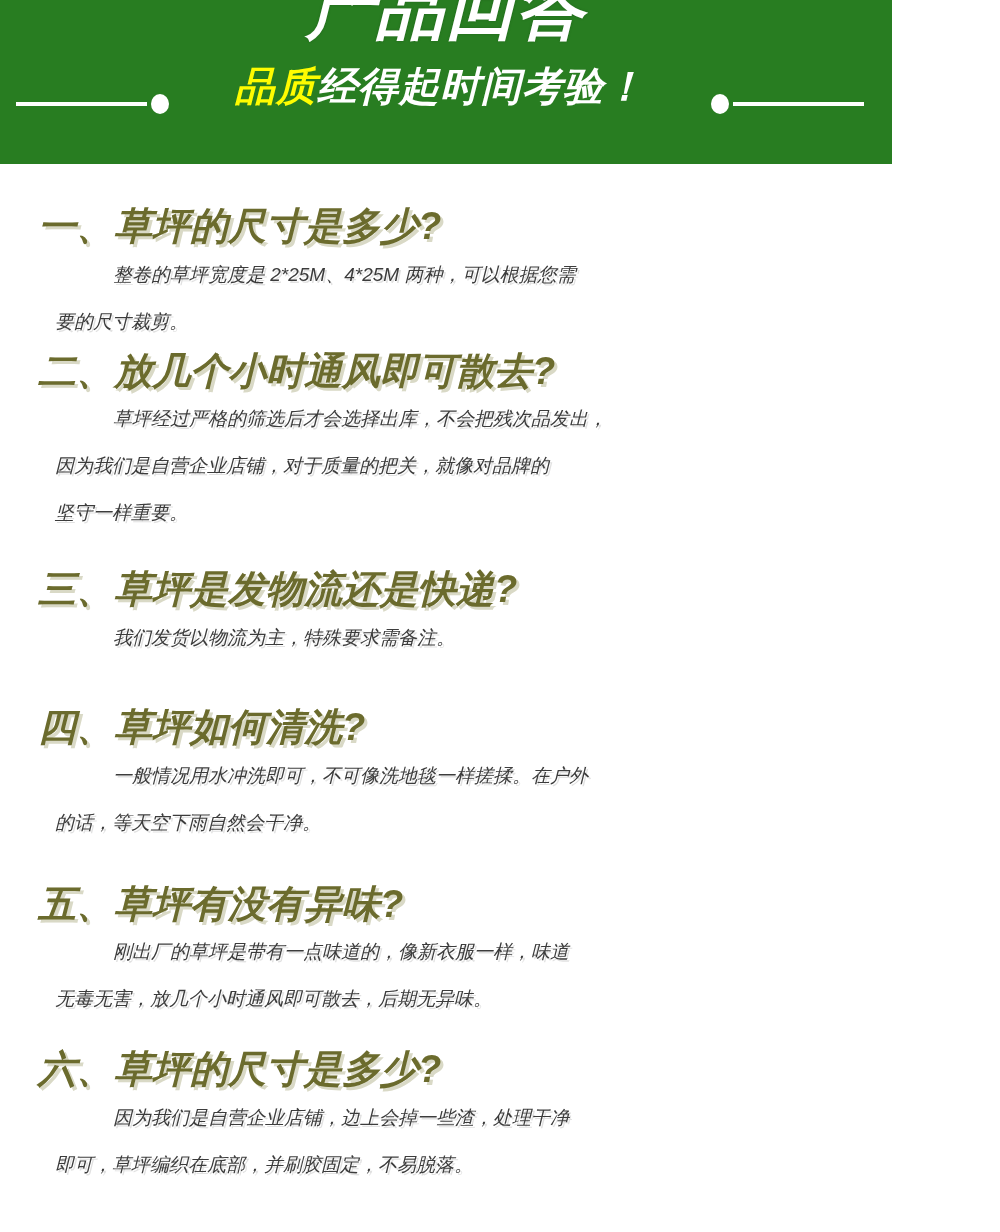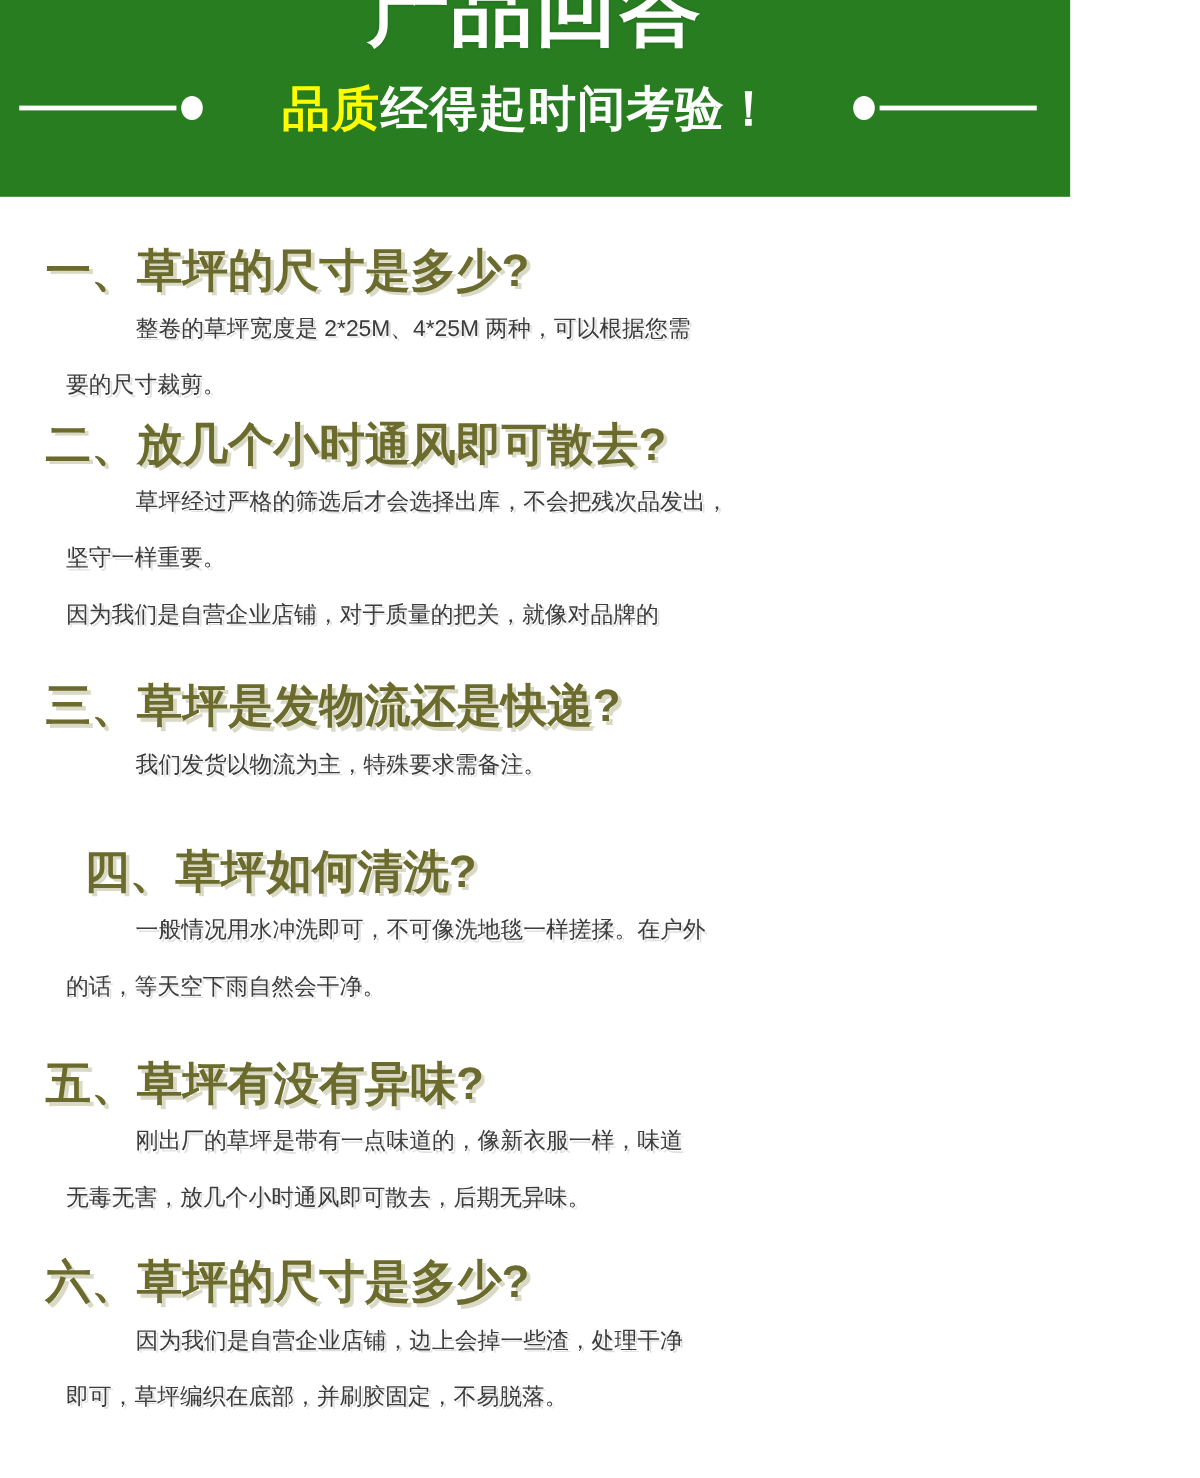--- a/index.html
+++ b/index.html
@@ -7,20 +7,21 @@
     padding: 0;
     background: #ffffff;
     font-family: "Liberation Sans", "DejaVu Sans", sans-serif;
   }
   .page {
     position: relative;
     width: 892px;
     height: 1232px;
     background: #ffffff;
     overflow: hidden;
+    font-style: italic;
   }
 
   
   .header {
     position: relative;
     height: 164px;
     background: #287d21;
     overflow: hidden;
   }
   .title {
@@ -36,21 +37,21 @@
     letter-spacing: 2px;
     text-shadow: 0 0 3px rgba(0,0,0,0.18);
   }
   .subtitle-row {
     position: absolute;
     top: 66px;
     left: 0;
     right: 12px;
     height: 48px;
     display: flex;
-    align-items: center;
+    align-items: flex-end;
   }
   .decor { display: flex; align-items: center; flex: 1; }
   .decor .hline { flex: 1; height: 4px; background: #ffffff; }
   .decor-left .hline { margin-left: 16px; }
   .decor-right .hline { margin-right: 16px; }
   .decor .dot {
     width: 18px; height: 20px;
     border-radius: 50%;
     background: #ffffff;
     margin: 0 4px;
@@ -83,21 +84,21 @@
     line-height: 47px;
     color: #3c3c3c;
     text-shadow: 2px 2px 0 rgba(90,90,90,0.18);
   }
   .a .aline { white-space: nowrap; }
   .a .first { text-indent: 58px; }
 
   .s1 .q { margin-top: 41px; }
   .s2 .q { margin-top: 5px; }
   .s3 .q { margin-top: 32px; }
-  .s4 .q { margin-top: 45px; margin-left: 32px; }
+  .s4 .q { margin-top: 45px; }
   .s5 .q { margin-top: 37px; }
   .s6 .q { margin-top: 26px; }
 </style>
 </head>
 <body>
 
 <div class="page">
 
   <div class="header">
     <div class="title">产品回答</div>
@@ -121,22 +122,22 @@
       <div class="a">
         <div class="aline first">整卷的草坪宽度是 2*25M、4*25M 两种，可以根据您需</div>
         <div class="aline">要的尺寸裁剪。</div>
       </div>
     </section>
 
     <section class="sec s2">
       <h2 class="q">二、放几个小时通风即可散去?</h2>
       <div class="a">
         <div class="aline first">草坪经过严格的筛选后才会选择出库，不会把残次品发出，</div>
+        <div class="aline">因为我们是自营企业店铺，对于质量的把关，就像对品牌的</div>
         <div class="aline">坚守一样重要。</div>
-        <div class="aline">因为我们是自营企业店铺，对于质量的把关，就像对品牌的</div>
       </div>
     </section>
 
     <section class="sec s3">
       <h2 class="q">三、草坪是发物流还是快递?</h2>
       <div class="a">
         <div class="aline first">我们发货以物流为主，特殊要求需备注。</div>
       </div>
     </section>
 

